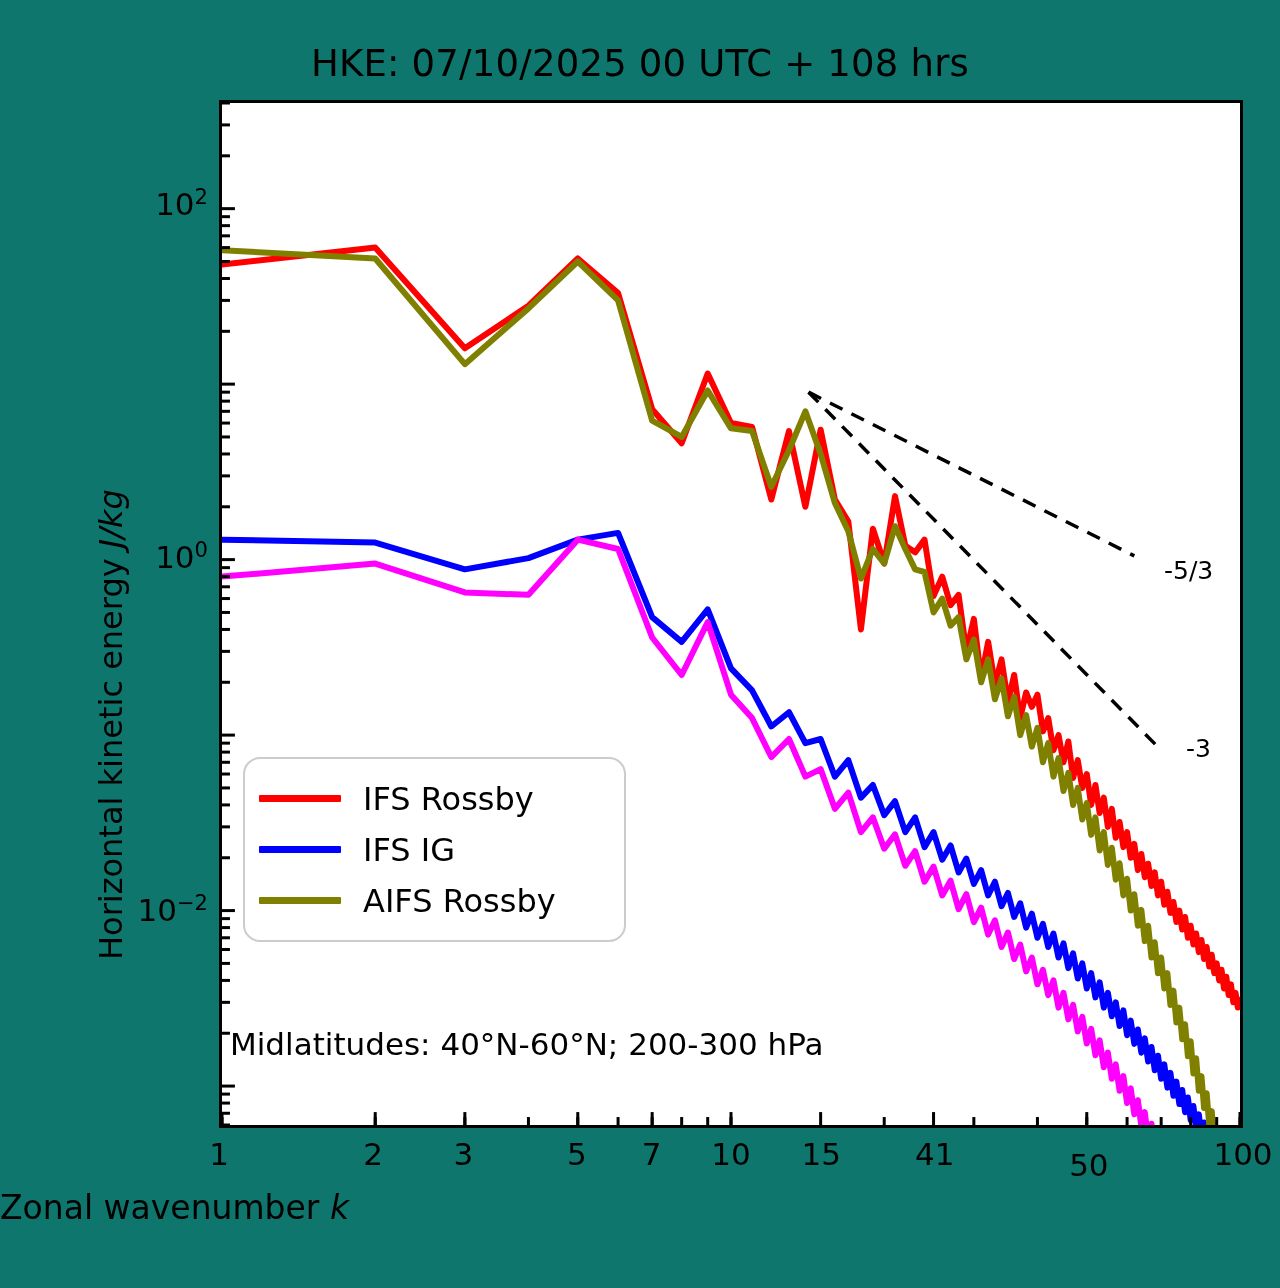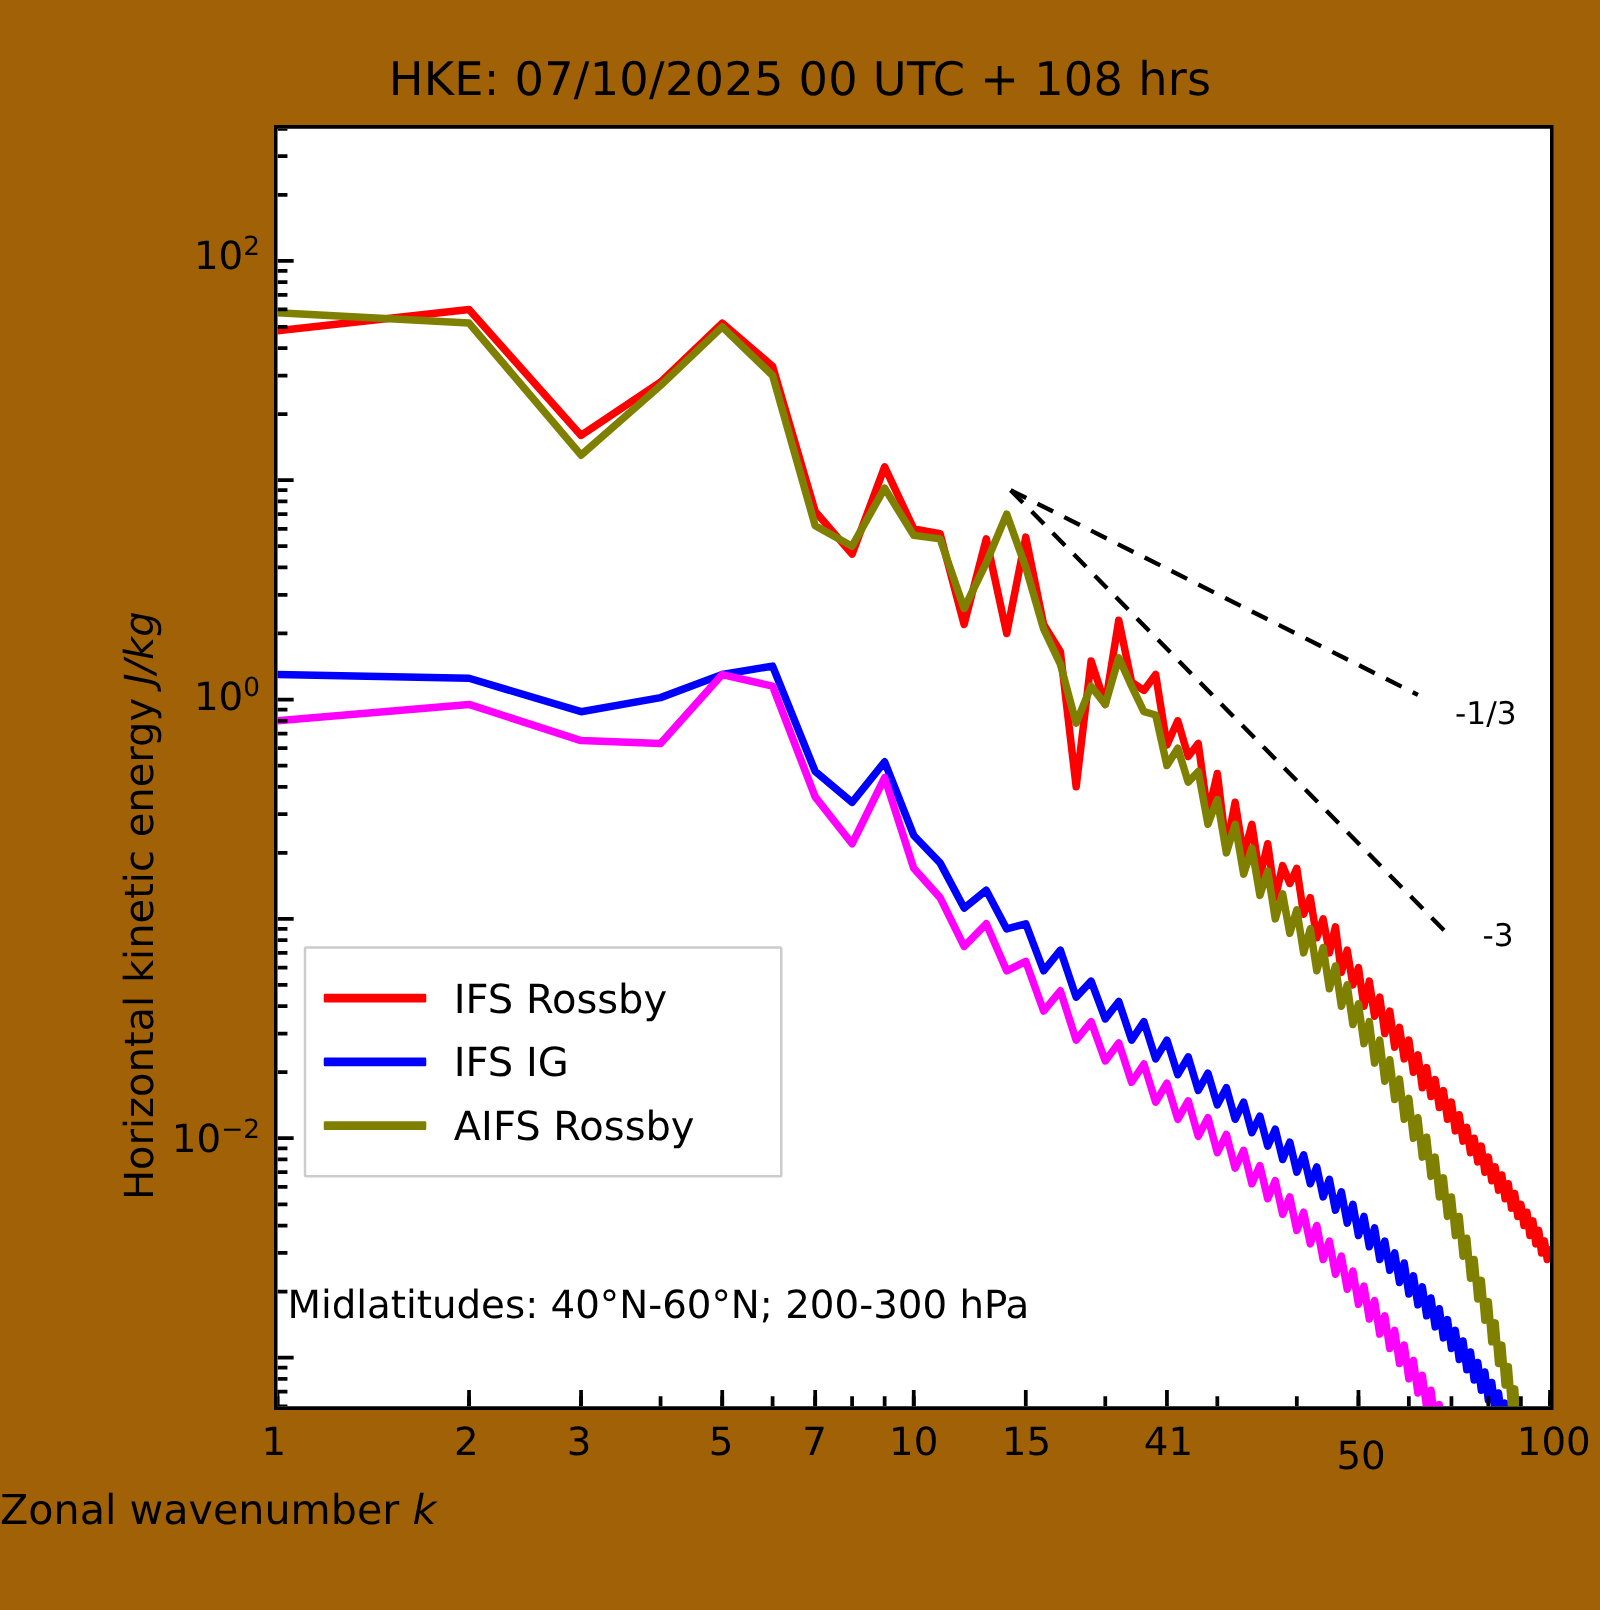--- a/index.html
+++ b/index.html
@@ -1,17 +1,17 @@
 <!DOCTYPE html>
 <html><head>
 <meta charset="utf-8">
 <style>
   html,body{margin:0;padding:0;background:#ffffff;}
   body{width:1280px;height:1288px;font-family:"DejaVu Sans",sans-serif;overflow:hidden;}
-  #stage{position:relative;width:1280px;height:1288px;background:#a16207;}
+  #stage{position:relative;width:1280px;height:1288px;background:#0f766e;}
   #chart-title{
     position:absolute;left:0;top:42px;width:1280px;text-align:center;
     font-size:37px;color:#000;letter-spacing:0.2px;
   }
   #plot-frame{
     position:absolute;left:219px;top:100px;width:1024px;height:1028px;
     border:3px solid #000;box-sizing:border-box;background:#fff;
   }
   #plot-svg{position:absolute;left:0;top:0;width:100%;height:100%;}
   
@@ -37,21 +37,21 @@
     font-size:31px;color:#000;white-space:nowrap;
   }
   #x-axis-title{
     position:absolute;left:0;top:1188px;width:1280px;
     font-size:33px;color:#000;
   }
   #x-axis-title i{font-style:italic;}
   
   #legend{
     position:absolute;left:243px;top:757px;width:383px;
-    border:2px solid #cccccc;border-radius:2px;background:rgba(255,255,255,0.92);
+    border:2px solid #cccccc;border-radius:17px;background:rgba(255,255,255,0.92);
     box-sizing:border-box;padding:14px 16px 14px 14px;
   }
   .legend-row{display:flex;align-items:center;height:51px;}
   .legend-swatch{width:82px;height:7px;border-radius:1px;flex:0 0 auto;}
   .legend-text{margin-left:22px;font-size:32px;color:#000;line-height:1;white-space:nowrap;}
   
   #region-note{
     position:absolute;left:230px;top:1026px;font-size:31px;color:#000;white-space:nowrap;
   }
   .slope-label{position:absolute;font-size:25px;color:#000;white-space:nowrap;}
@@ -194,15 +194,15 @@
       <span class="legend-text">IFS IG</span>
     </div>
     <div class="legend-row">
       <span class="legend-swatch" style="background: rgb(128, 128, 0);"></span>
       <span class="legend-text">AIFS Rossby</span>
     </div>
   </div>
 
   <div id="region-note">Midlatitudes: 40°N-60°N; 200-300 hPa</div>
 
-<div class="slope-label" style="left: 1164px; top: 556px;">-1/3</div>
+<div class="slope-label" style="left: 1164px; top: 556px;">-5/3</div>
     <div class="slope-label" style="left: 1186px; top: 734px;">-3</div>
   </div>
 
 </body></html>

